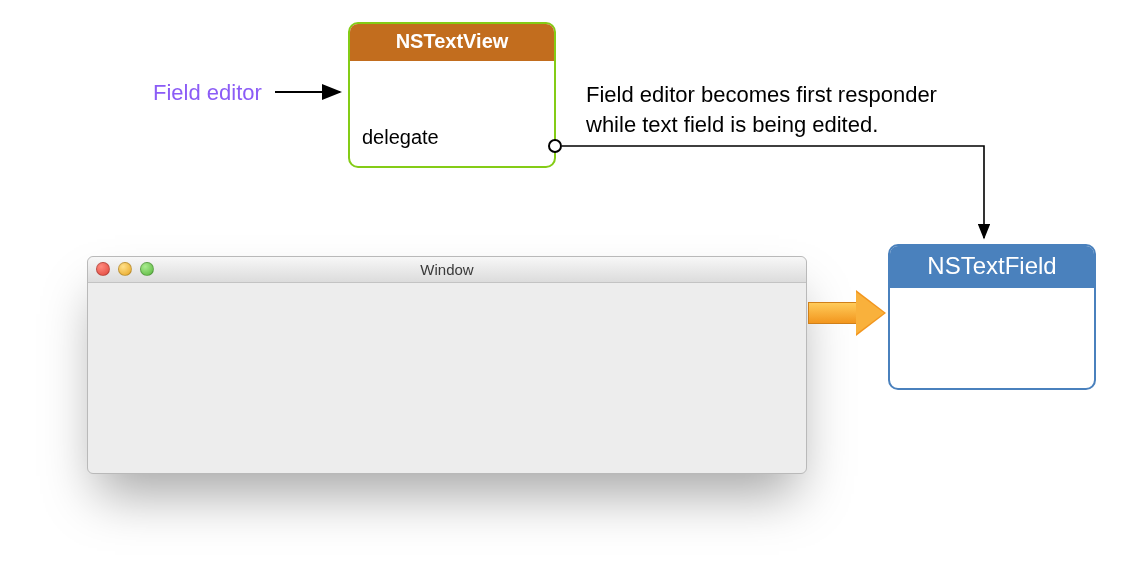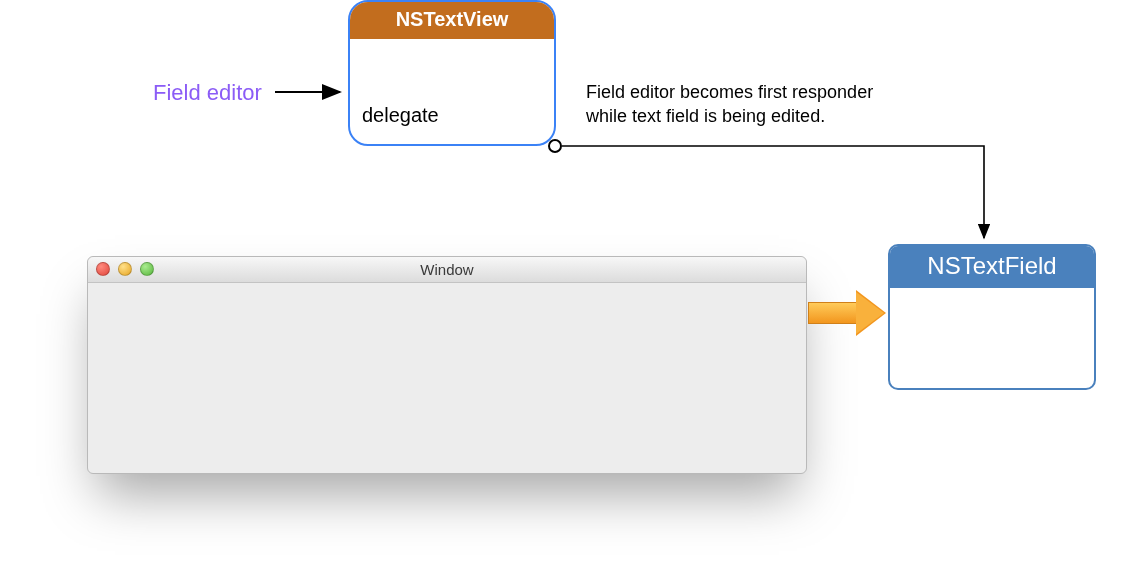--- a/index.html
+++ b/index.html
@@ -13,25 +13,25 @@
     .canvas {
       position: relative;
       width: 1146px;
       height: 584px;
     }
 
     
     .nstextview-box {
       position: absolute;
       left: 348px;
-      top: 0;
+      top: 22px;
       width: 208px;
       height: 146px;
-      border: 2px solid #3b82f6;
-      border-radius: 20px;
+      border: 2px solid #84cc16;
+      border-radius: 10px;
       background: #fff;
       overflow: hidden;
     }
     .nstextview-header {
       background: #c26d1e;
       color: #fff;
       font-weight: bold;
       font-size: 20px;
       text-align: center;
       padding: 6px 0 8px 0;
@@ -88,21 +88,21 @@
       top: 80px;
       font-size: 22px;
       color: #8b5cf6;
     }
 
     
     .description-text {
       position: absolute;
       left: 586px;
       top: 80px;
-      font-size: 18px;
+      font-size: 22px;
       color: #000;
       width: 500px;
       line-height: 1.35;
     }
 
     
     .mac-window {
       position: absolute;
       left: 87px;
       top: 248px;

